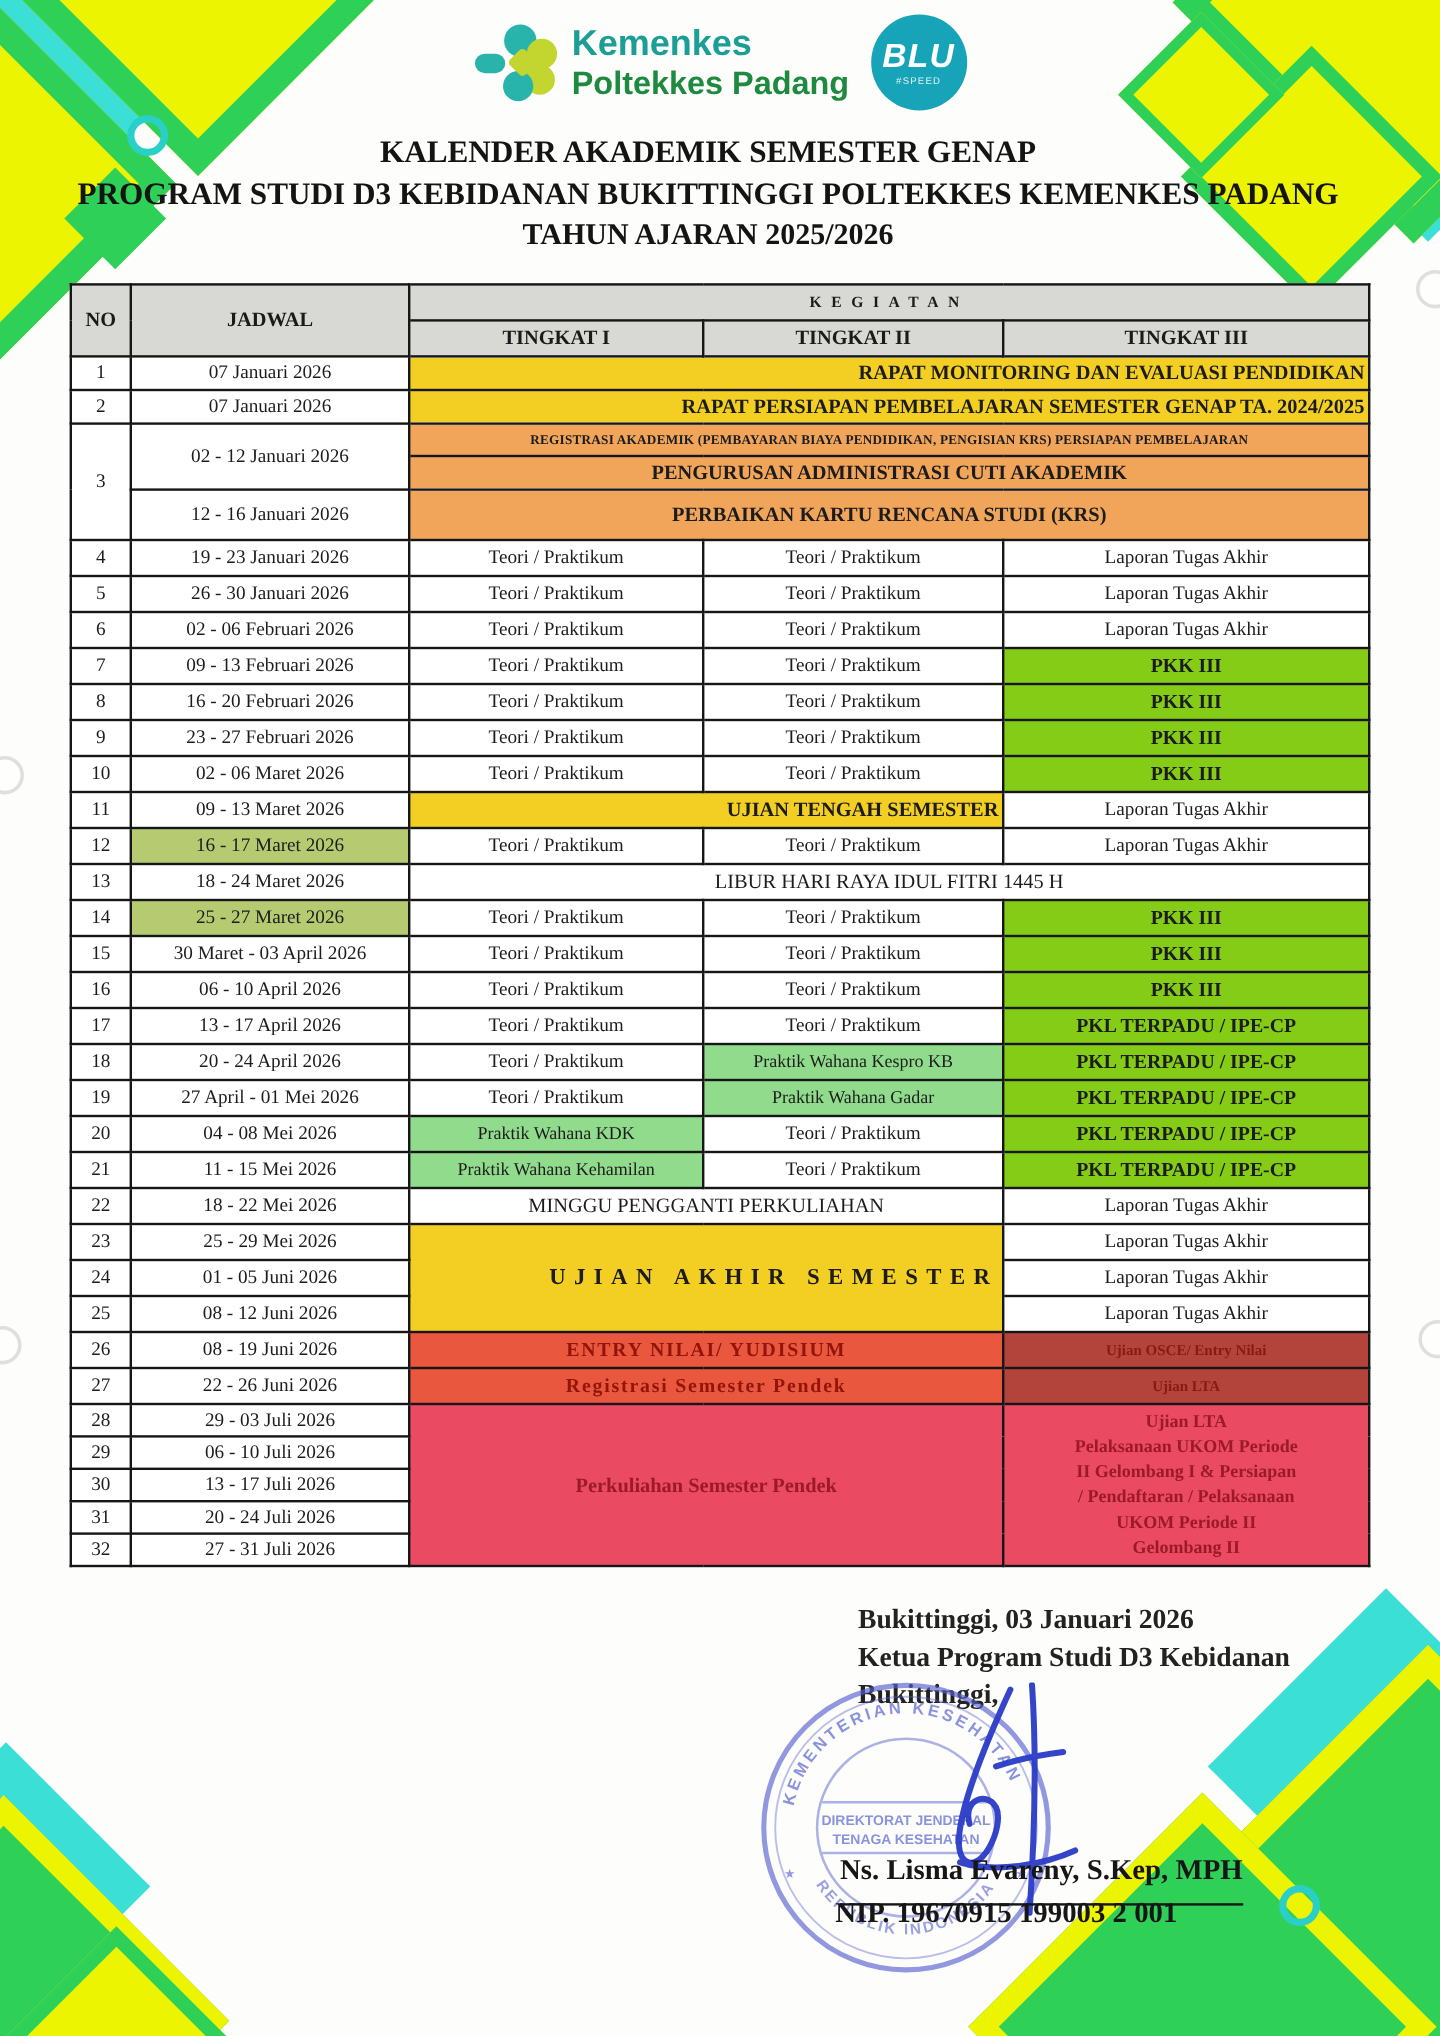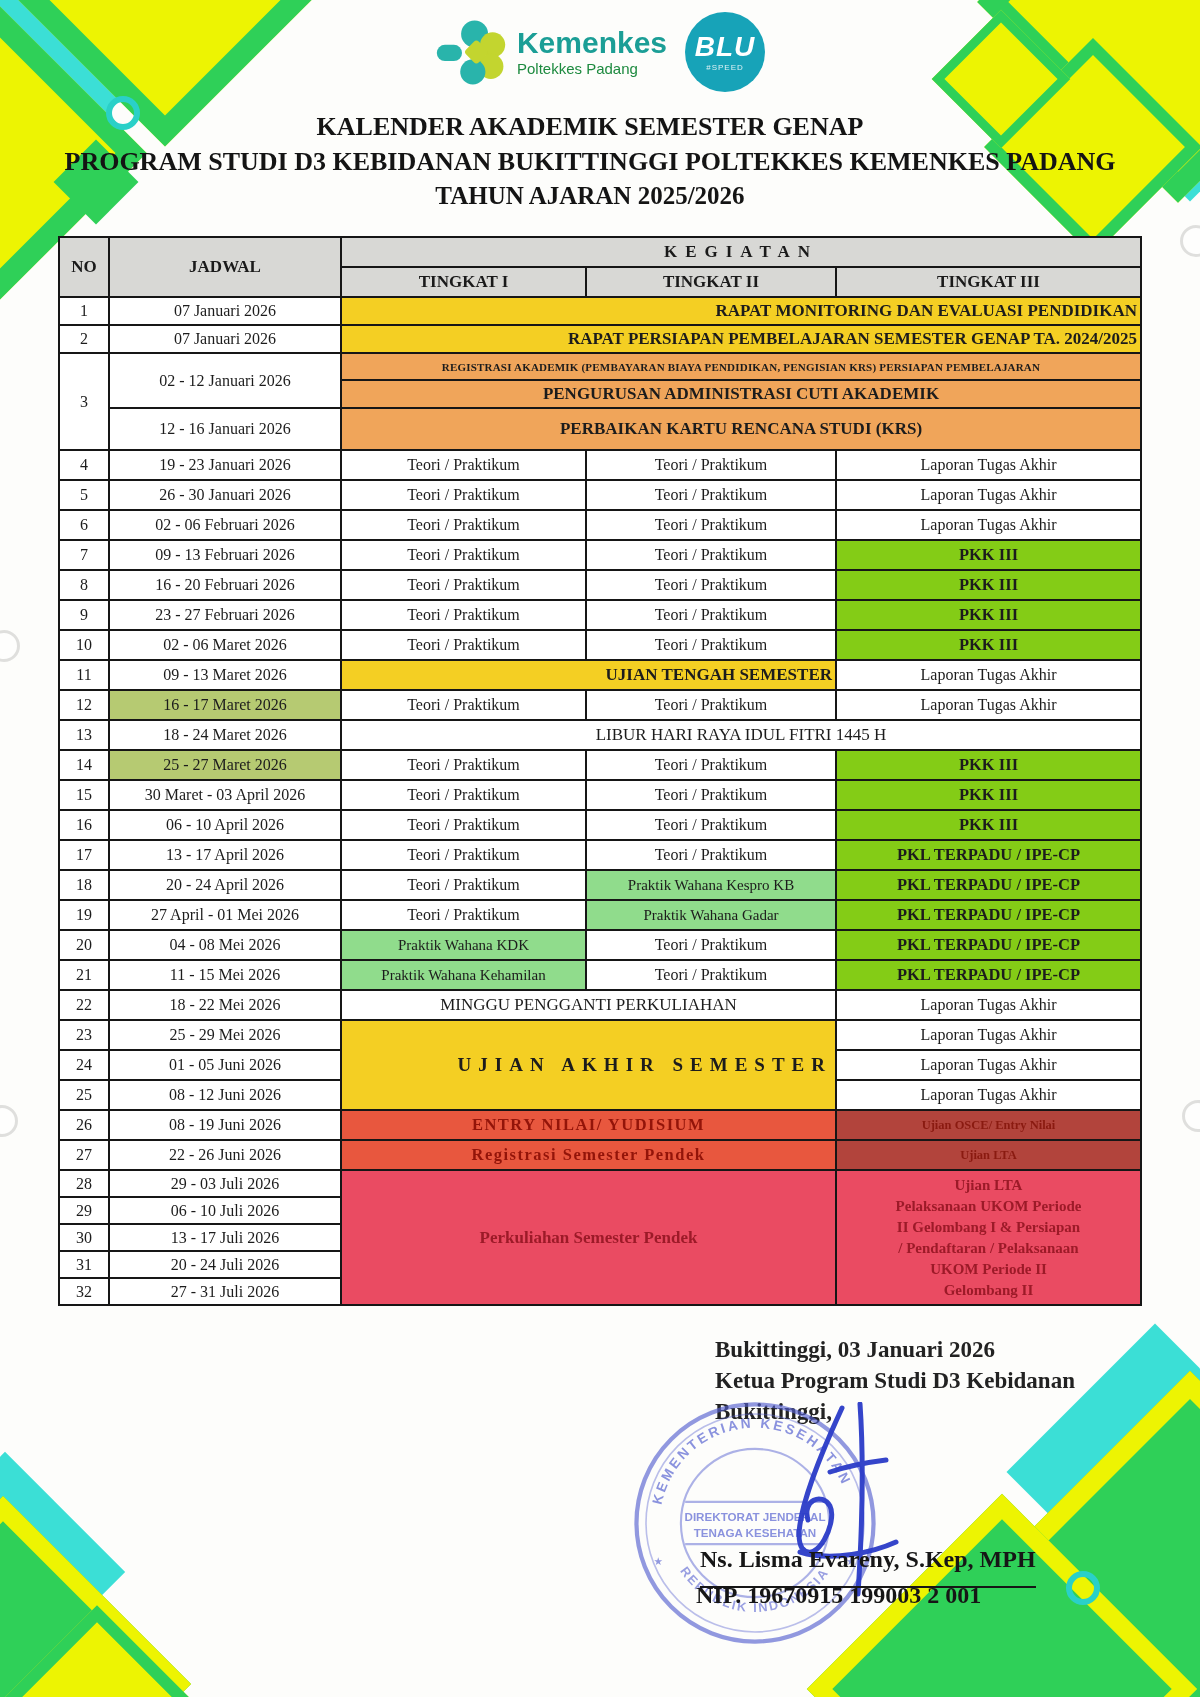--- a/index.html
+++ b/index.html
@@ -16,34 +16,34 @@
     repeating-linear-gradient(0deg, rgba(240,245,60,.35) 0 2px, transparent 2px 44px),
     repeating-linear-gradient(90deg, rgba(240,245,60,.35) 0 2px, transparent 2px 44px);}
   .ring{position:absolute;border:6px solid #2ad0c8;border-radius:50%;width:22px;height:22px;background:transparent;z-index:2;transform:rotate(45deg);}
   .band{position:absolute;background:#edf402;z-index:1;transform:rotate(-45deg);}
   .hole{position:absolute;border:3px solid #c8c8c6;border-radius:50%;width:26px;height:26px;opacity:.55;z-index:0;background:#fff;}
   
   .logo-row{position:absolute;top:12px;left:0;right:0;display:flex;justify-content:center;align-items:center;gap:18px;z-index:2;}
   .kem-wrap{display:flex;align-items:center;gap:10px;}
   .kem-text{font-family:"Liberation Sans", sans-serif;line-height:1.05;}
   .kem-title{color:#1b9e96;font-weight:bold;font-size:30px;}
-  .kem-sub{color:#1d8a3f;font-weight:normal;font-size:15px;margin-top:2px;}
+  .kem-sub{color:#1d8a3f;font-weight:bold;font-size:27px;margin-top:2px;}
   .blu{width:80px;height:80px;border-radius:50%;background:#17a3b8;display:flex;flex-direction:column;align-items:center;justify-content:center;color:#fff;font-family:"Liberation Sans", sans-serif;}
   .blu-main{font-weight:bold;font-style:italic;font-size:28px;letter-spacing:1px;line-height:1;}
   .blu-sub{font-size:8px;letter-spacing:1px;opacity:.85;margin-top:2px;}
   .titles{position:absolute;top:112px;left:30px;width:1120px;text-align:center;z-index:2;font-weight:700;color:#141414;}
   .t1{font-size:26px;}
   .t2{font-size:26px;margin-top:5px;}
   .t3{font-size:25px;margin-top:5px;}
   
   table{border-collapse:collapse;position:absolute;left:58px;top:236px;width:1082px;z-index:3;background:#fff;table-layout:fixed;}
   th,td{border:2.5px solid #161616;}
   thead tr{height:30px;}
   th{background:#d8d8d5;font-weight:700;font-size:17px;padding:1px 3px;}
-  th.keg{letter-spacing:8px;font-size:17px;}
+  th.keg{letter-spacing:8px;font-size:13px;}
   tbody tr{height:30px;}
   td{font-size:16px;text-align:center;padding:0 3px;white-space:nowrap;overflow:hidden;color:#1c1c1c;}
   td.yellow{background:#f4cf23;text-align:right;}
   td.orange{background:#f0a55a;font-weight:700;}
   td.big{font-weight:700;font-size:17px;}
   td.xsmall{font-size:11px;font-weight:700;letter-spacing:.2px;}
   td.green{background:#84cc16;font-weight:700;font-size:16.5px;}
   td.lgreen{background:#90dc8c;font-size:15px;}
   td.olive{background:#b6ca72;}
   td.mid{font-size:17px;}

